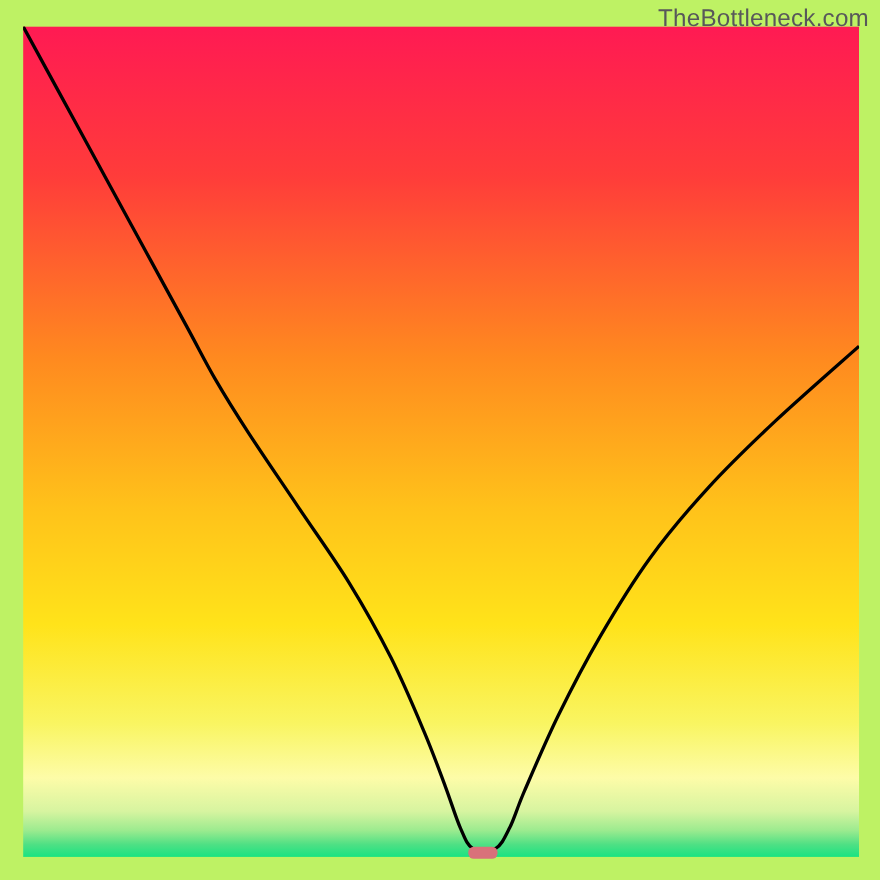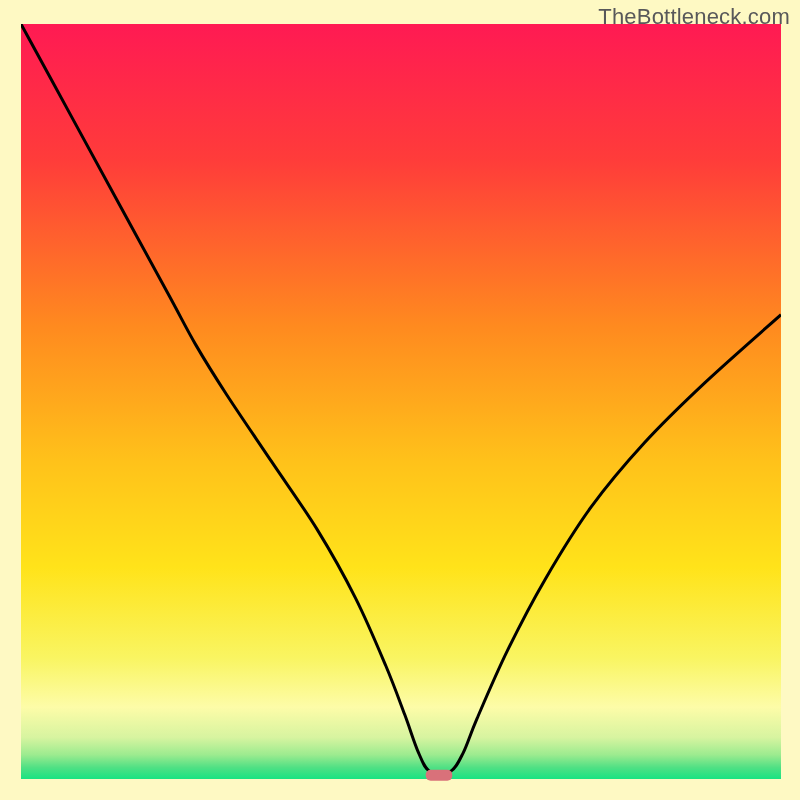--- a/index.html
+++ b/index.html
@@ -7,21 +7,21 @@
     padding: 0;
     width: 800px;
     height: 800px;
     background: #000;
     overflow: hidden;
   }
   .frame {
     position: relative;
     width: 800px;
     height: 800px;
-    background: #fef9c3;
+    background: #bef264;
   }
   .watermark {
     position: absolute;
     top: 4px;
     right: 10px;
     font-family: Arial, Helvetica, sans-serif;
     font-size: 22px;
     font-weight: 500;
     color: #58585a;
     letter-spacing: 0.2px;

